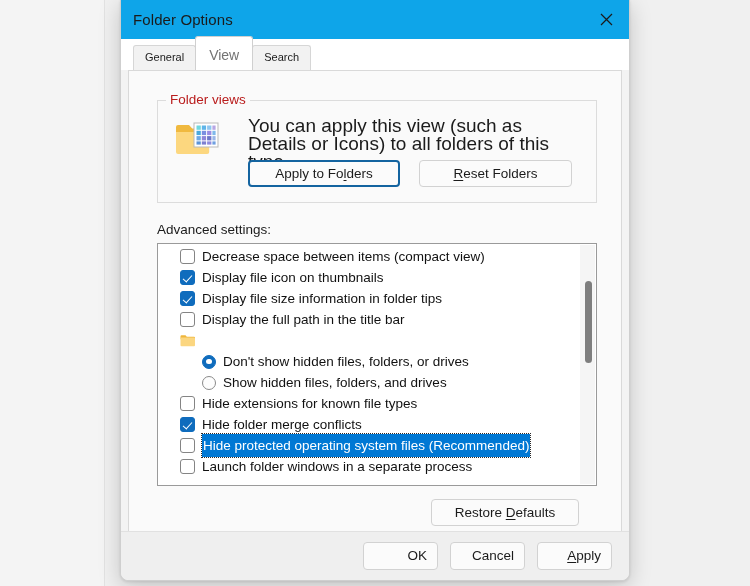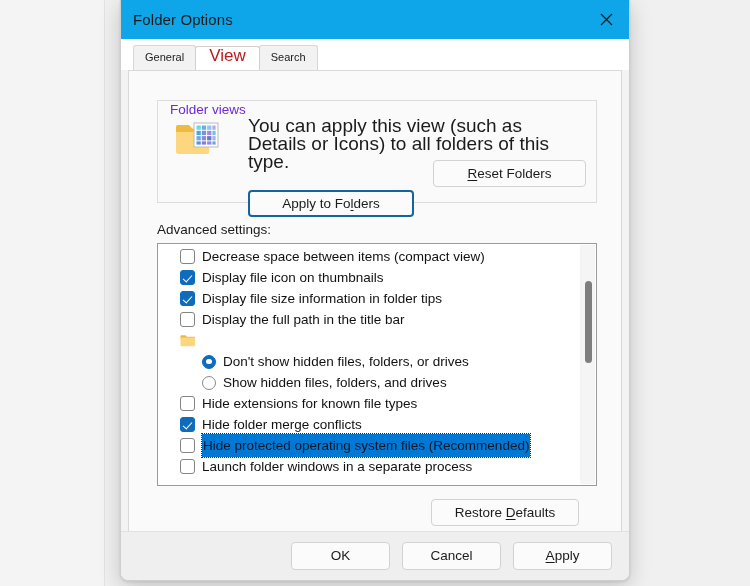--- a/index.html
+++ b/index.html
@@ -107,24 +107,24 @@
     padding: 3px 11px 4px 11px;
     margin-right: -1px;
     line-height: 17px;
     border-radius: 3px 3px 0 0;
     cursor: default;
     z-index: 1;
   }
   .tab.active {
     background: #ffffff;
     border-color: #d0d0d0;
-    padding: 0 13px 6px 13px;
-    font-size: 17px;
+    padding: 10px 13px 6px 13px;
+    font-size: 14px;
     z-index: 3;
-    color: #b91c1c;
+    color: #737373;
   }
 
   
   .page {
     flex: 1 1 auto;
     background: #fafafa;
     border: 1px solid #d9d9d9;
     border-bottom: none;
     margin: 0 7px 0 7px;
     padding: 0;
@@ -142,22 +142,21 @@
     border: 1px solid #dcdcdc;
     box-sizing: border-box;
   }
   .groupbox .legend {
     position: absolute;
     top: -9px;
     left: 8px;
     background: #fafafa;
     padding: 0 4px;
     font-size: 13.5px;
-    color: #6d28d9;
-    margin-top: 10px;
+    color: #b91c1c;
   }
   .folder-big {
     position: absolute;
     left: 16px;
     top: 20px;
     width: 46px;
     height: 38px;
   }
   .gb-text {
     position: absolute;
@@ -187,21 +186,21 @@
     padding: 0 10px;
     text-align: center;
     cursor: default;
     box-sizing: border-box;
     white-space: nowrap;
   }
   .btn.focus {
     border: 2px solid #1464a0;
     line-height: 23px;
   }
-  .btn.w150 { width: 166px; margin-top: 30px; }
+  .btn.w150 { width: 152px; }
   .btn.w151 { width: 153px; }
 
   
   .adv-label {
     position: absolute;
     left: 28px;
     top: 151px;
     font-size: 13.5px;
     color: #1b1b1b;
   }
@@ -229,21 +228,21 @@
     padding-left: 22px;
     font-size: 13.5px;
     color: #111111;
     white-space: nowrap;
     cursor: default;
   }
   .row.indent { padding-left: 44px; }
   .row .label { margin-left: 7px; }
   .row.selected .label {
     background: #0078d4;
-    color: #0f172a;
+    color: #ffffff;
     outline: 1px dotted #2b2b2b;
     outline-offset: 0px;
     padding: 4px 1px;
   }
 
   
   .cb {
     width: 15px;
     height: 15px;
     border: 1px solid #848484;
@@ -333,21 +332,21 @@
     height: 48px;
     background: #efefef;
     border-top: 1px solid #e1e1e1;
     display: flex;
     align-items: center;
     justify-content: flex-end;
     padding-right: 17px;
     gap: 12px;
     border-radius: 0 0 8px 8px;
   }
-  .footer .btn { width: 99px; height: 28px; line-height: 26px; }
+  .footer .btn { width: 75px; height: 28px; line-height: 26px; text-align: right; }
 
   u { text-underline-offset: 2px; }
 </style>
 </head>
 <body>
 
 <div id="backdrop">
   <div class="edge-left"></div>
   <div class="edge-right"></div>
 </div>

